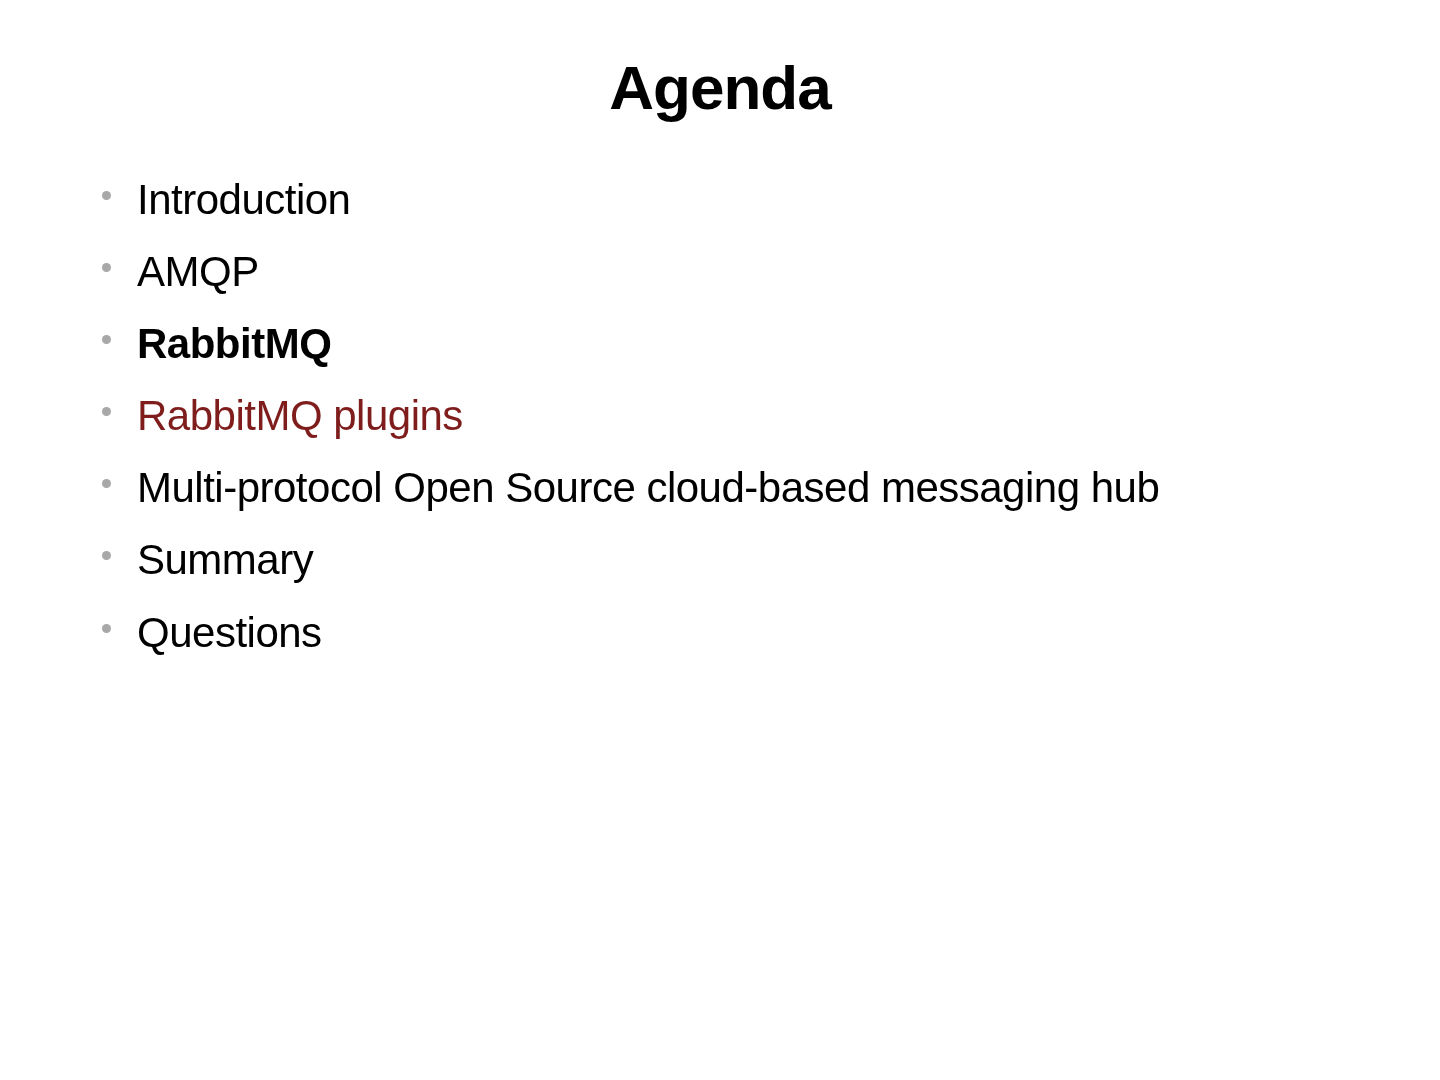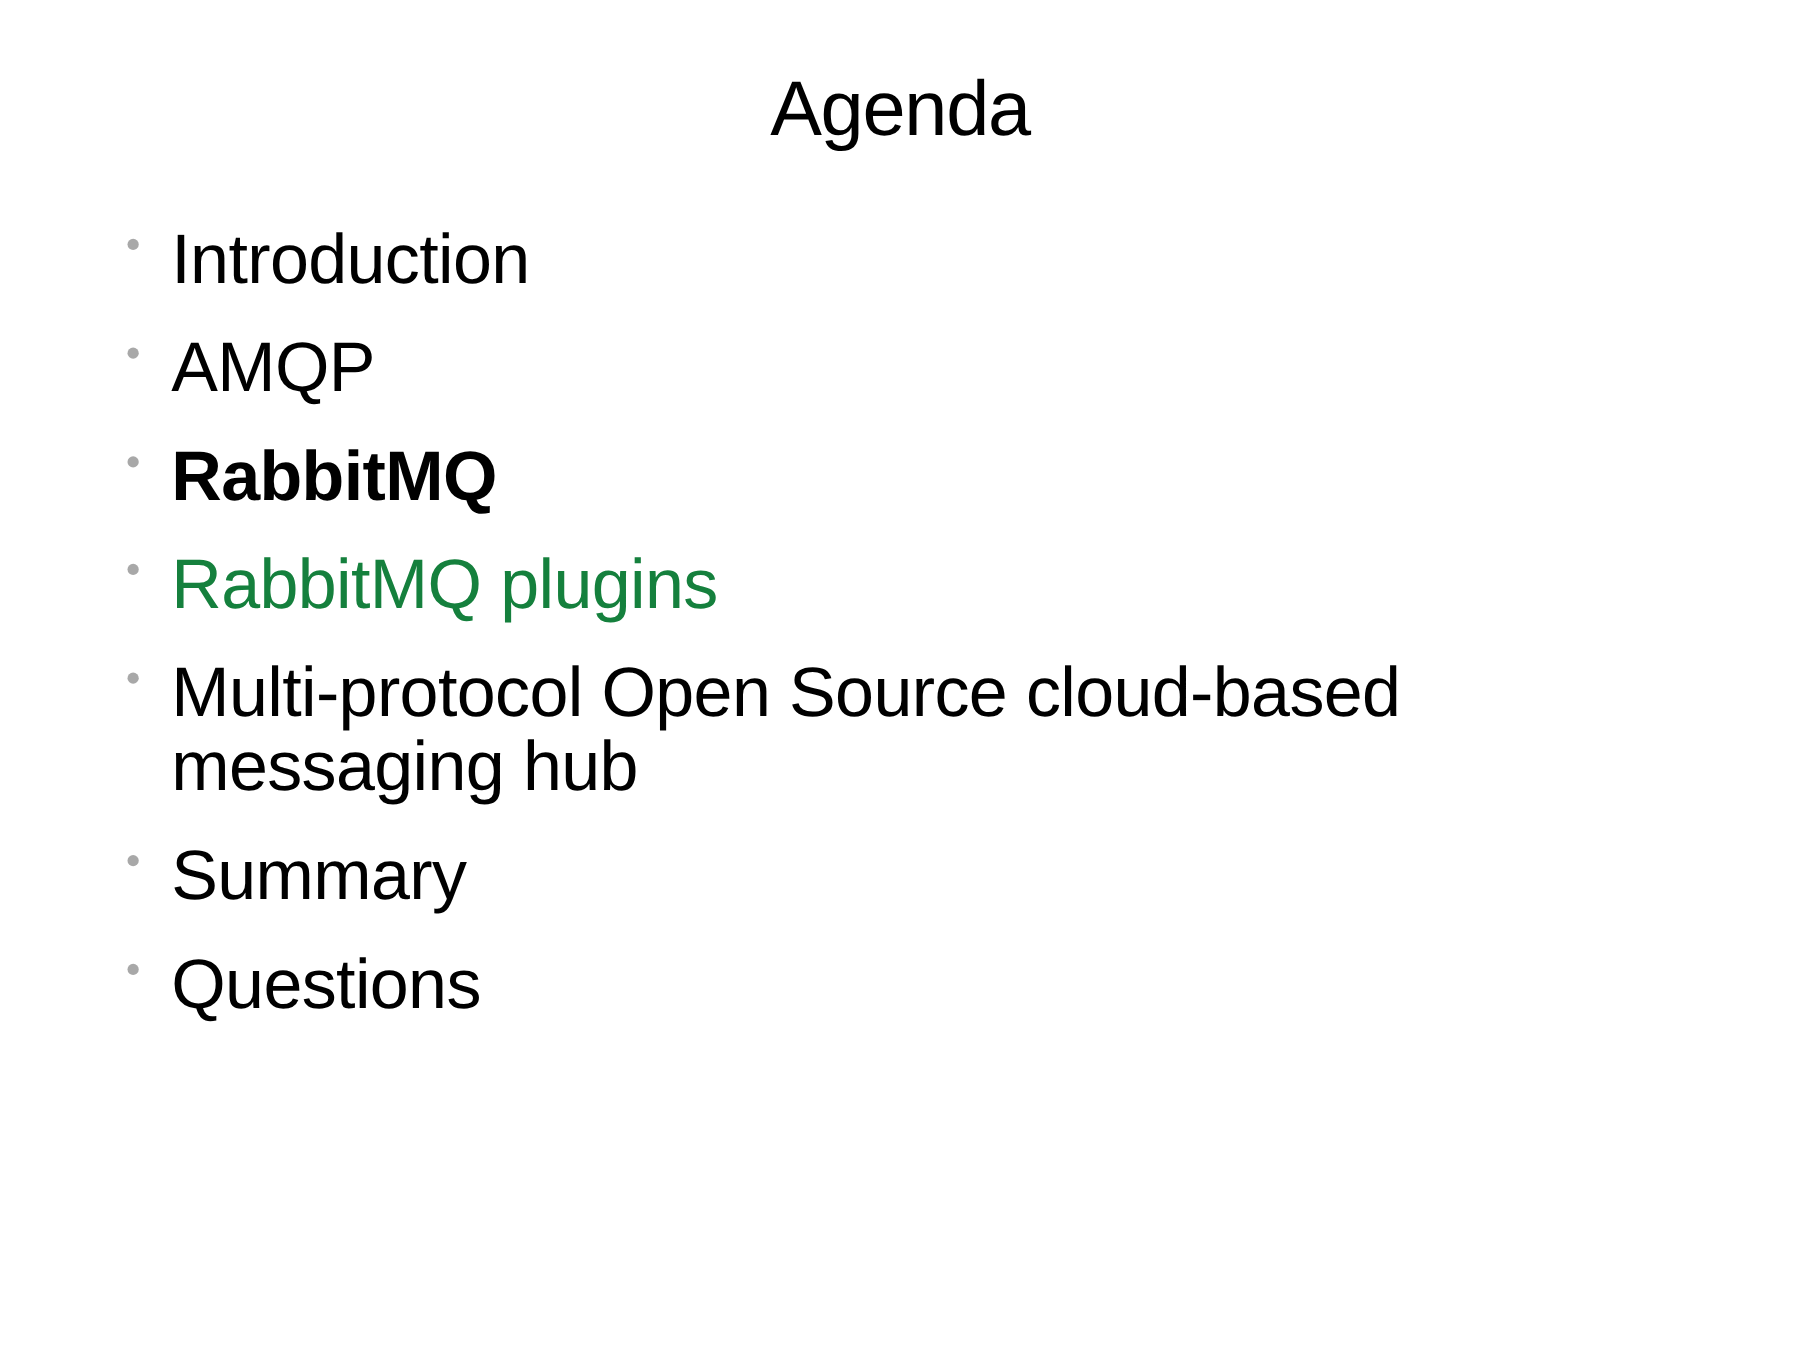--- a/index.html
+++ b/index.html
@@ -15,37 +15,37 @@
     position: relative;
     width: 1440px;
     height: 1080px;
     background: #ffffff;
   }
   .slide-title {
     margin: 0;
     padding-top: 52px;
     text-align: center;
     font-size: 62px;
-    font-weight: 400;
+    font-weight: 700;
     color: #000000;
     letter-spacing: -1px;
   }
   .agenda-list {
     list-style: none;
     margin: 0;
     padding: 0;
     position: absolute;
     top: 178px;
     left: 102px;
     right: 60px;
   }
   .agenda-list li {
     display: flex;
     align-items: flex-start;
-    font-size: 56px;
+    font-size: 42px;
     line-height: 1.05;
     color: #000000;
     margin-bottom: 28px;
     letter-spacing: -0.5px;
   }
   .agenda-list li.bold .item-text {
     font-weight: 400;
   }
   .bullet-dot {
     flex: 0 0 auto;
@@ -78,21 +78,21 @@
       <span class="item-text" style="color: rgb(0, 0, 0);">AMQP</span>
     </li>
 
     <li>
       <span class="bullet-dot" style="background: rgb(168, 168, 168);"></span>
       <span class="item-text" style="color: rgb(0, 0, 0); font-weight: bold;">RabbitMQ</span>
     </li>
 
     <li>
       <span class="bullet-dot" style="background: rgb(168, 168, 168);"></span>
-      <span class="item-text" style="color: #15803d;">RabbitMQ plugins</span>
+      <span class="item-text" style="color: #7f1d1d;">RabbitMQ plugins</span>
     </li>
 
     <li>
       <span class="bullet-dot" style="background: rgb(168, 168, 168);"></span>
       <span class="item-text" style="color: rgb(0, 0, 0);">Multi-protocol Open Source cloud-based messaging hub</span>
     </li>
 
     <li class="bold">
       <span class="bullet-dot" style="background: rgb(168, 168, 168);"></span>
       <span class="item-text" style="color: rgb(0, 0, 0);">Summary</span>

